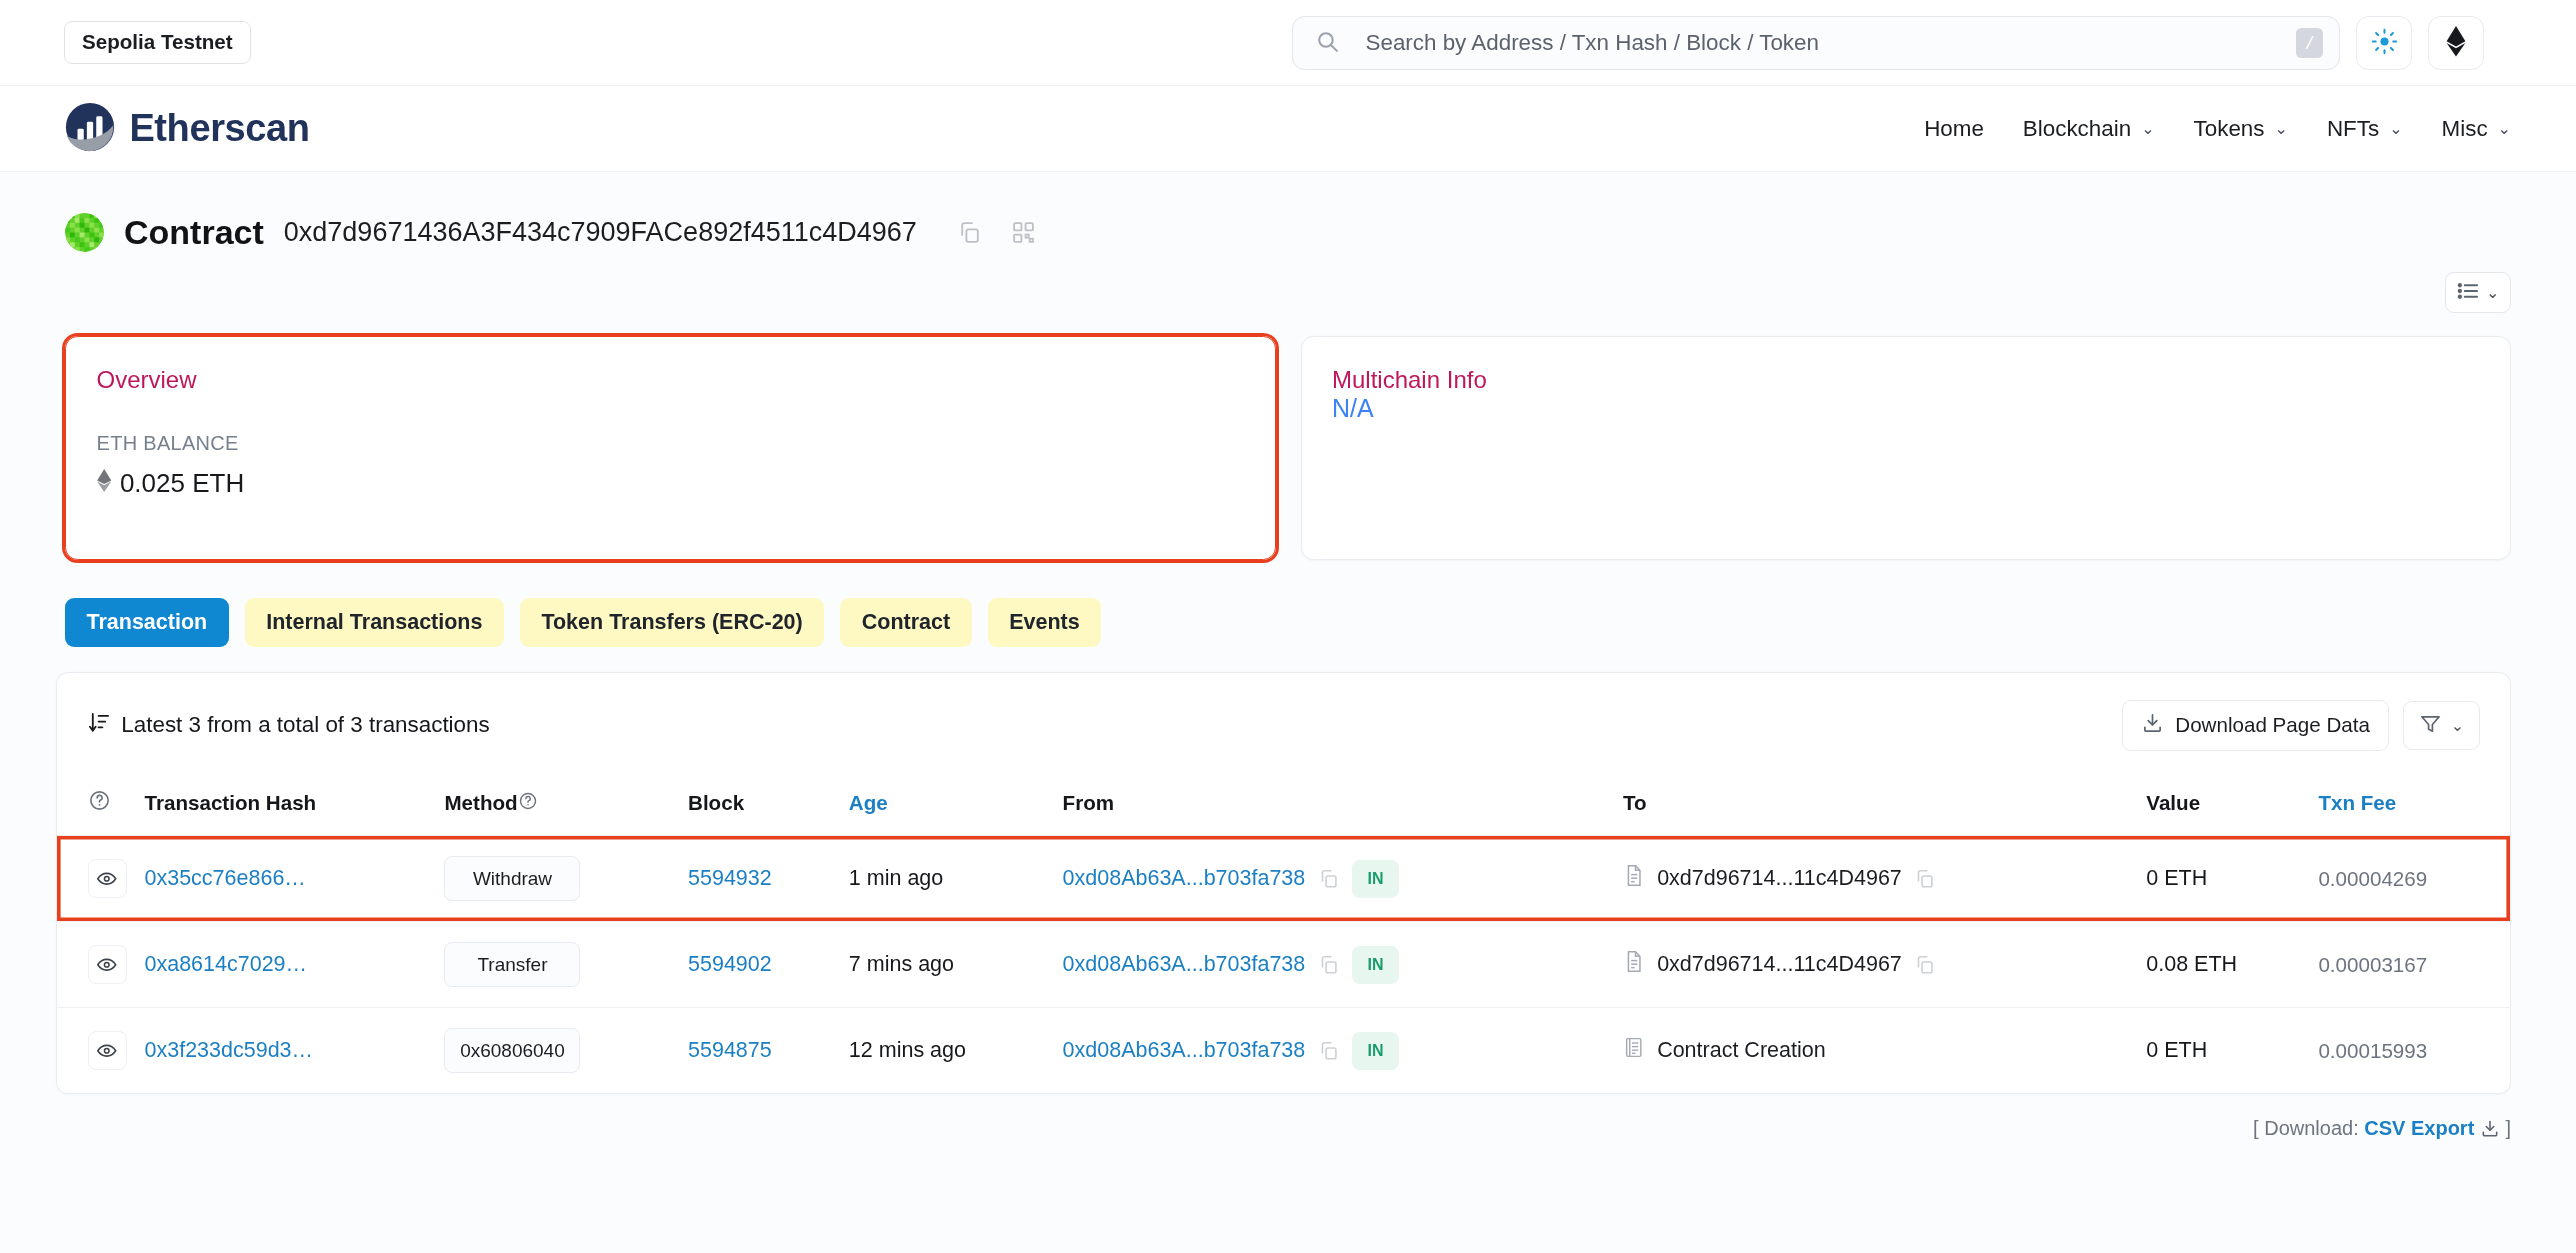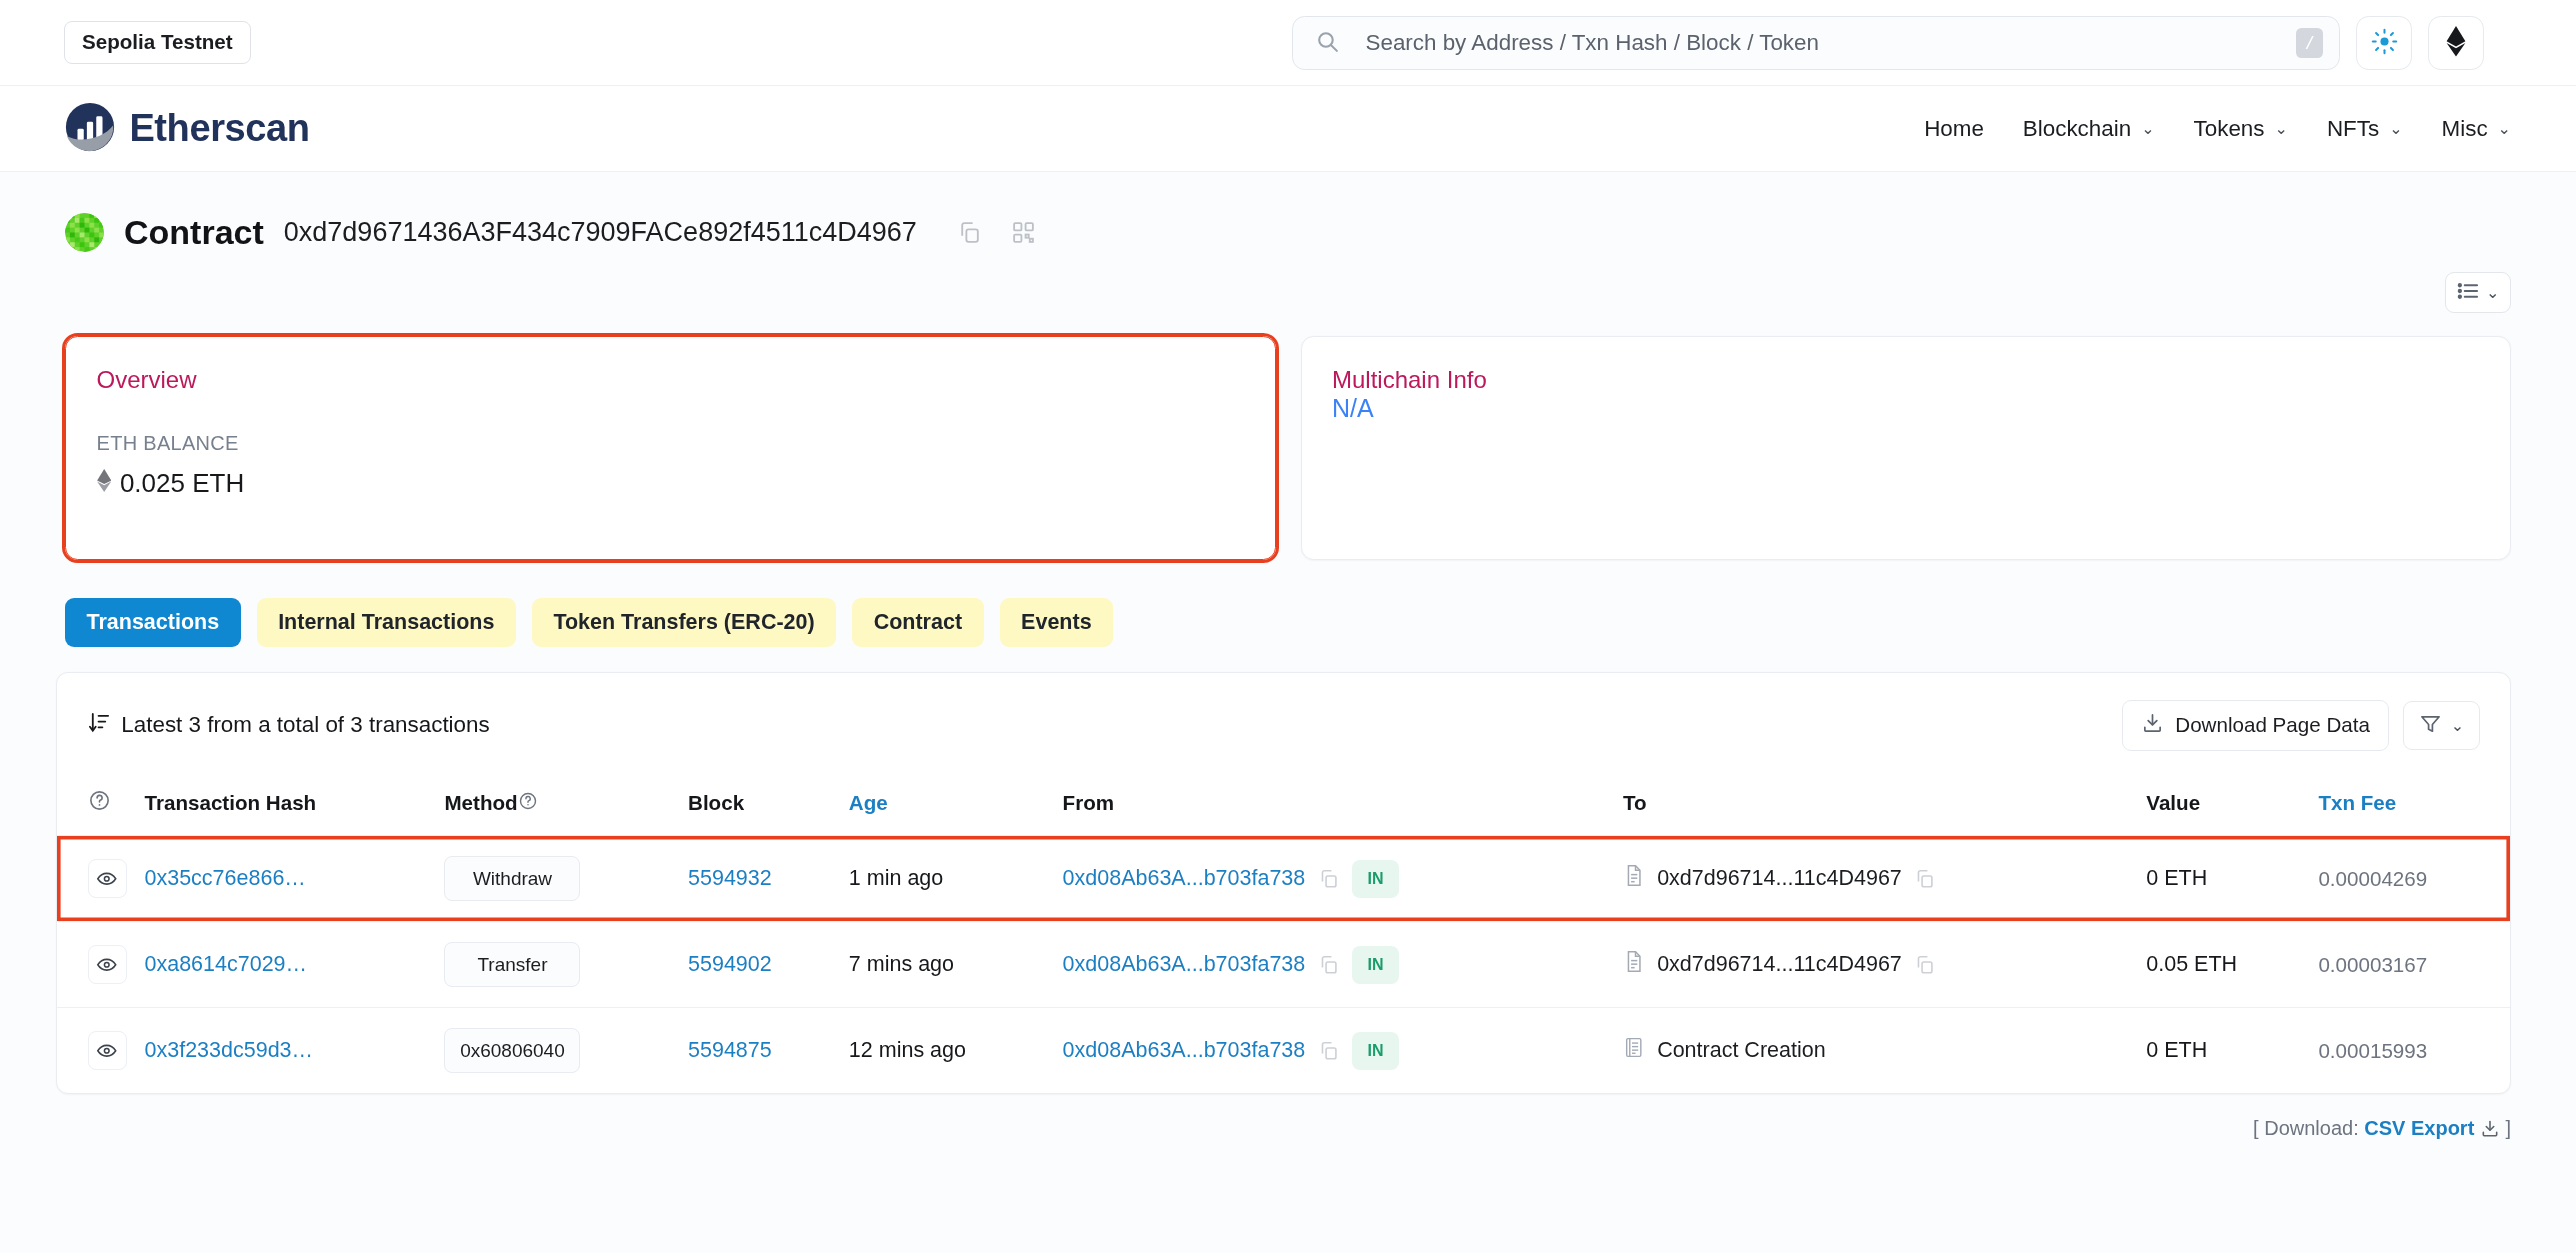--- a/index.html
+++ b/index.html
@@ -417,21 +417,21 @@
     </div>
 
 
     <div class="card">
       <div class="card-title">Multichain Info</div>
       <div class="na">N/A</div>
     </div>
   </div>
 
   <div class="tabs">
-    <div class="tab active">Transactions</div>
+    <div class="tab active">Transaction</div>
     <div class="tab">Internal Transactions</div>
     <div class="tab">Token Transfers (ERC-20)</div>
     <div class="tab">Contract</div>
     <div class="tab">Events</div>
   </div>
 
   <div class="panel">
     <div class="panel-head">
       <div class="latest">
         <span>
@@ -601,21 +601,21 @@
               </span>
               <span class="dark-addr">0xd7d96714...11c4D4967</span>
               <span class="ghost-ic">
                 <svg width="21.5" height="21.5" viewBox="0 0 24 24" fill="none" stroke="#a3aab4" stroke-width="1.8">
                   <rect x="9" y="9" width="11" height="12" rx="2"></rect>
                     <path d="M5 15V5a2 2 0 0 1 2-2h8"></path>
                 </svg>
               </span>
             </span>
           </td>
-          <td>0.05 ETH</td>
+          <td>0.08 ETH</td>
           <td class="fee">0.00003167</td>
         </tr>
 
         <tr>
           <td class="col-eye">
             <div class="eye-box">
               <svg width="21.5" height="21.5" viewBox="0 0 24 24" fill="none" stroke="#3c434d" stroke-width="1.7">
                 <path d="M2 12s3.8-6 10-6 10 6 10 6-3.8 6-10 6-10-6-10-6z"></path>
                   <circle cx="12" cy="12" r="2.6"></circle>
               </svg>

